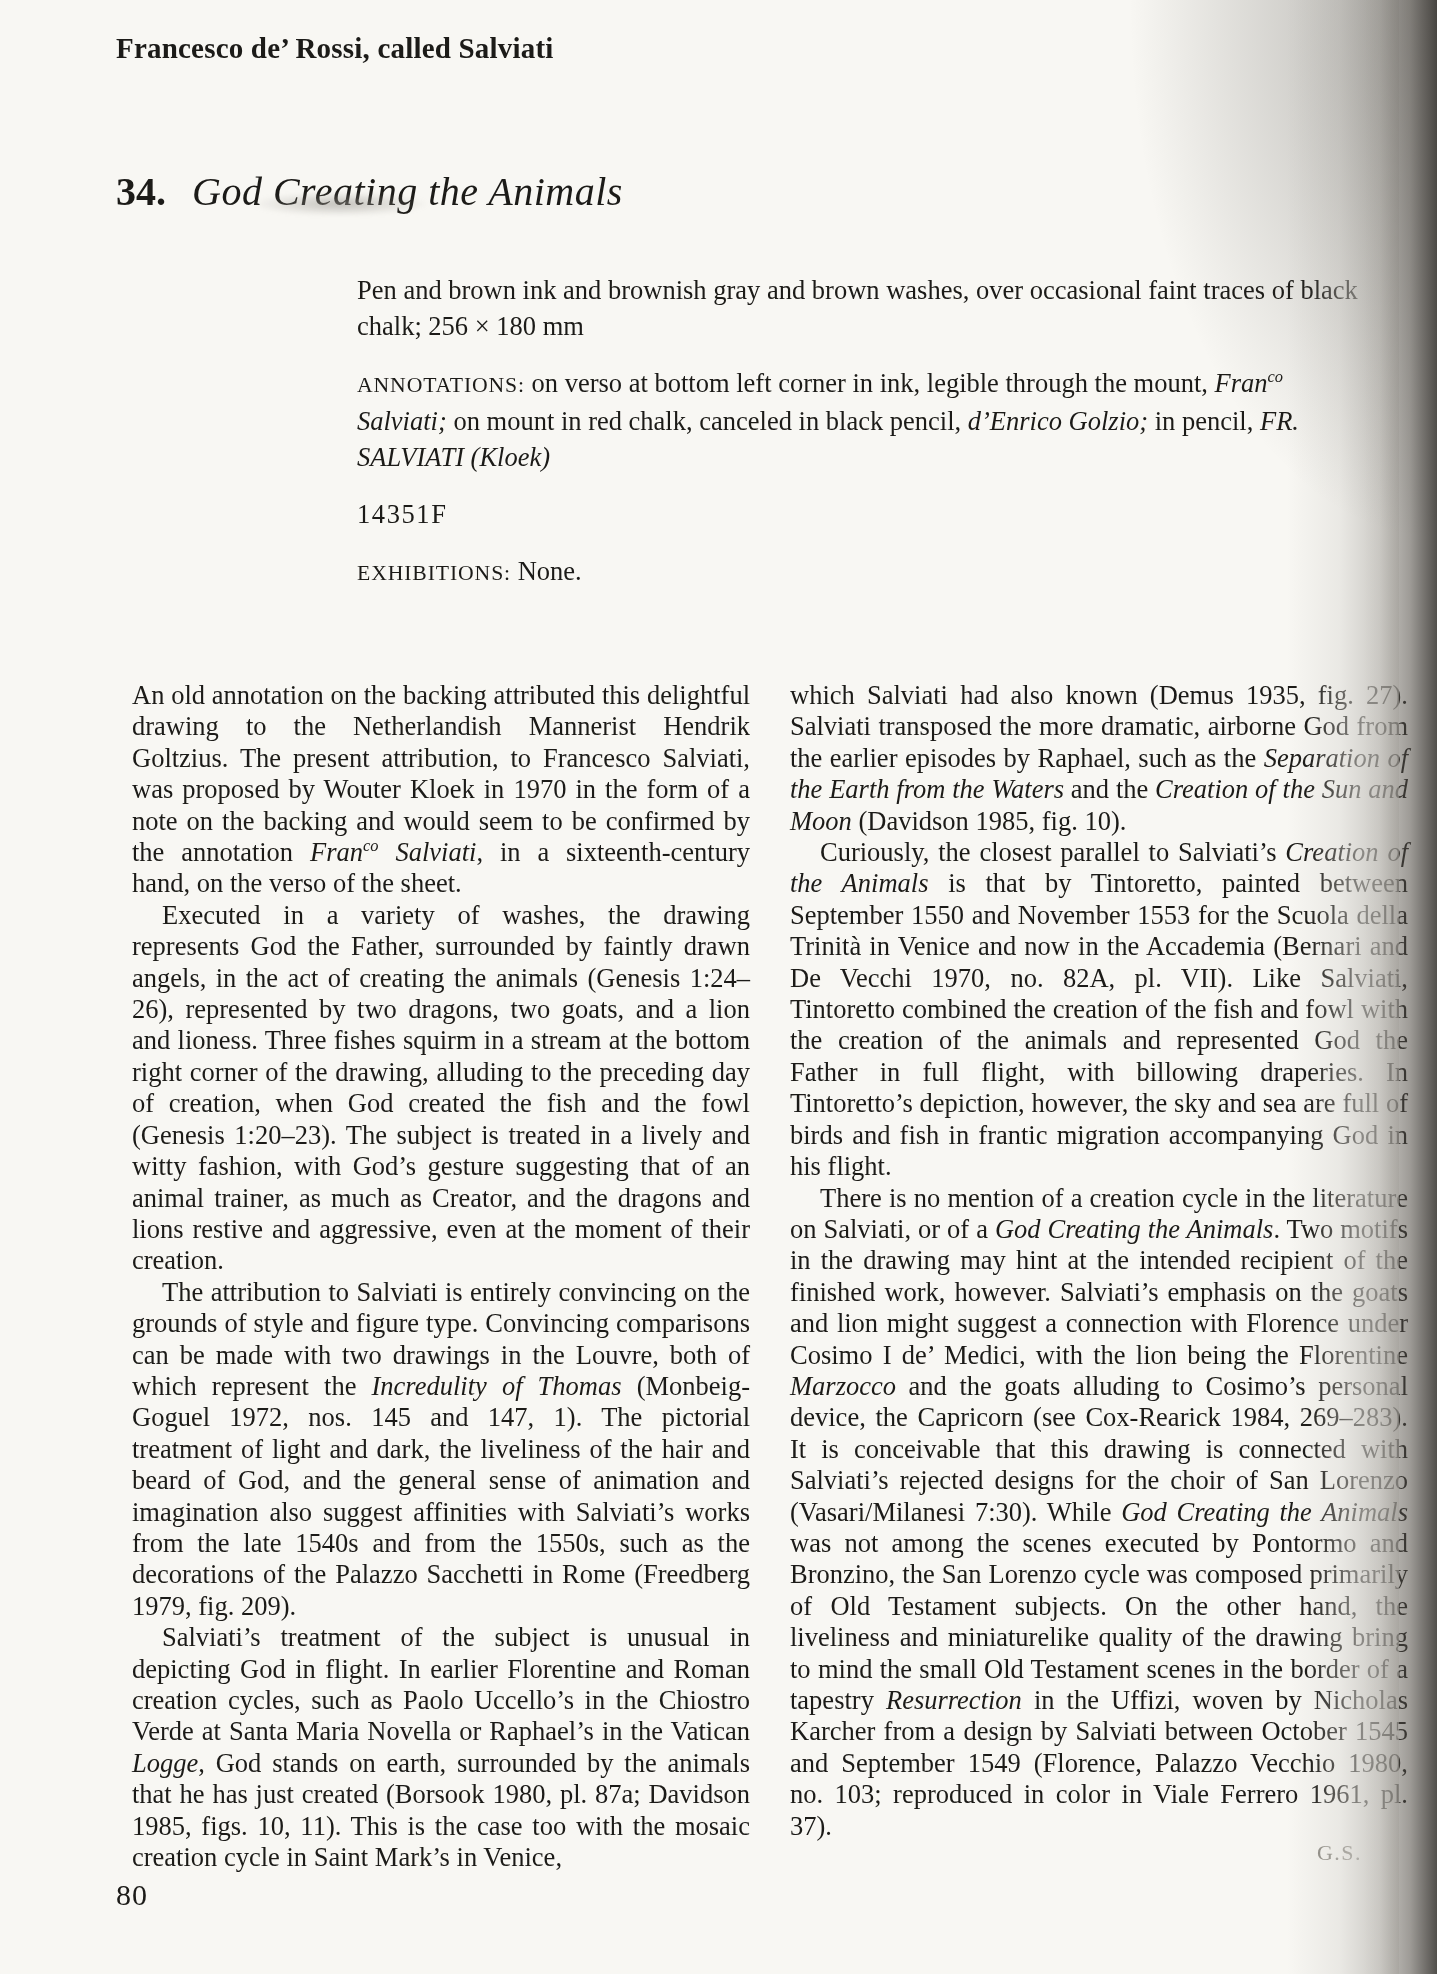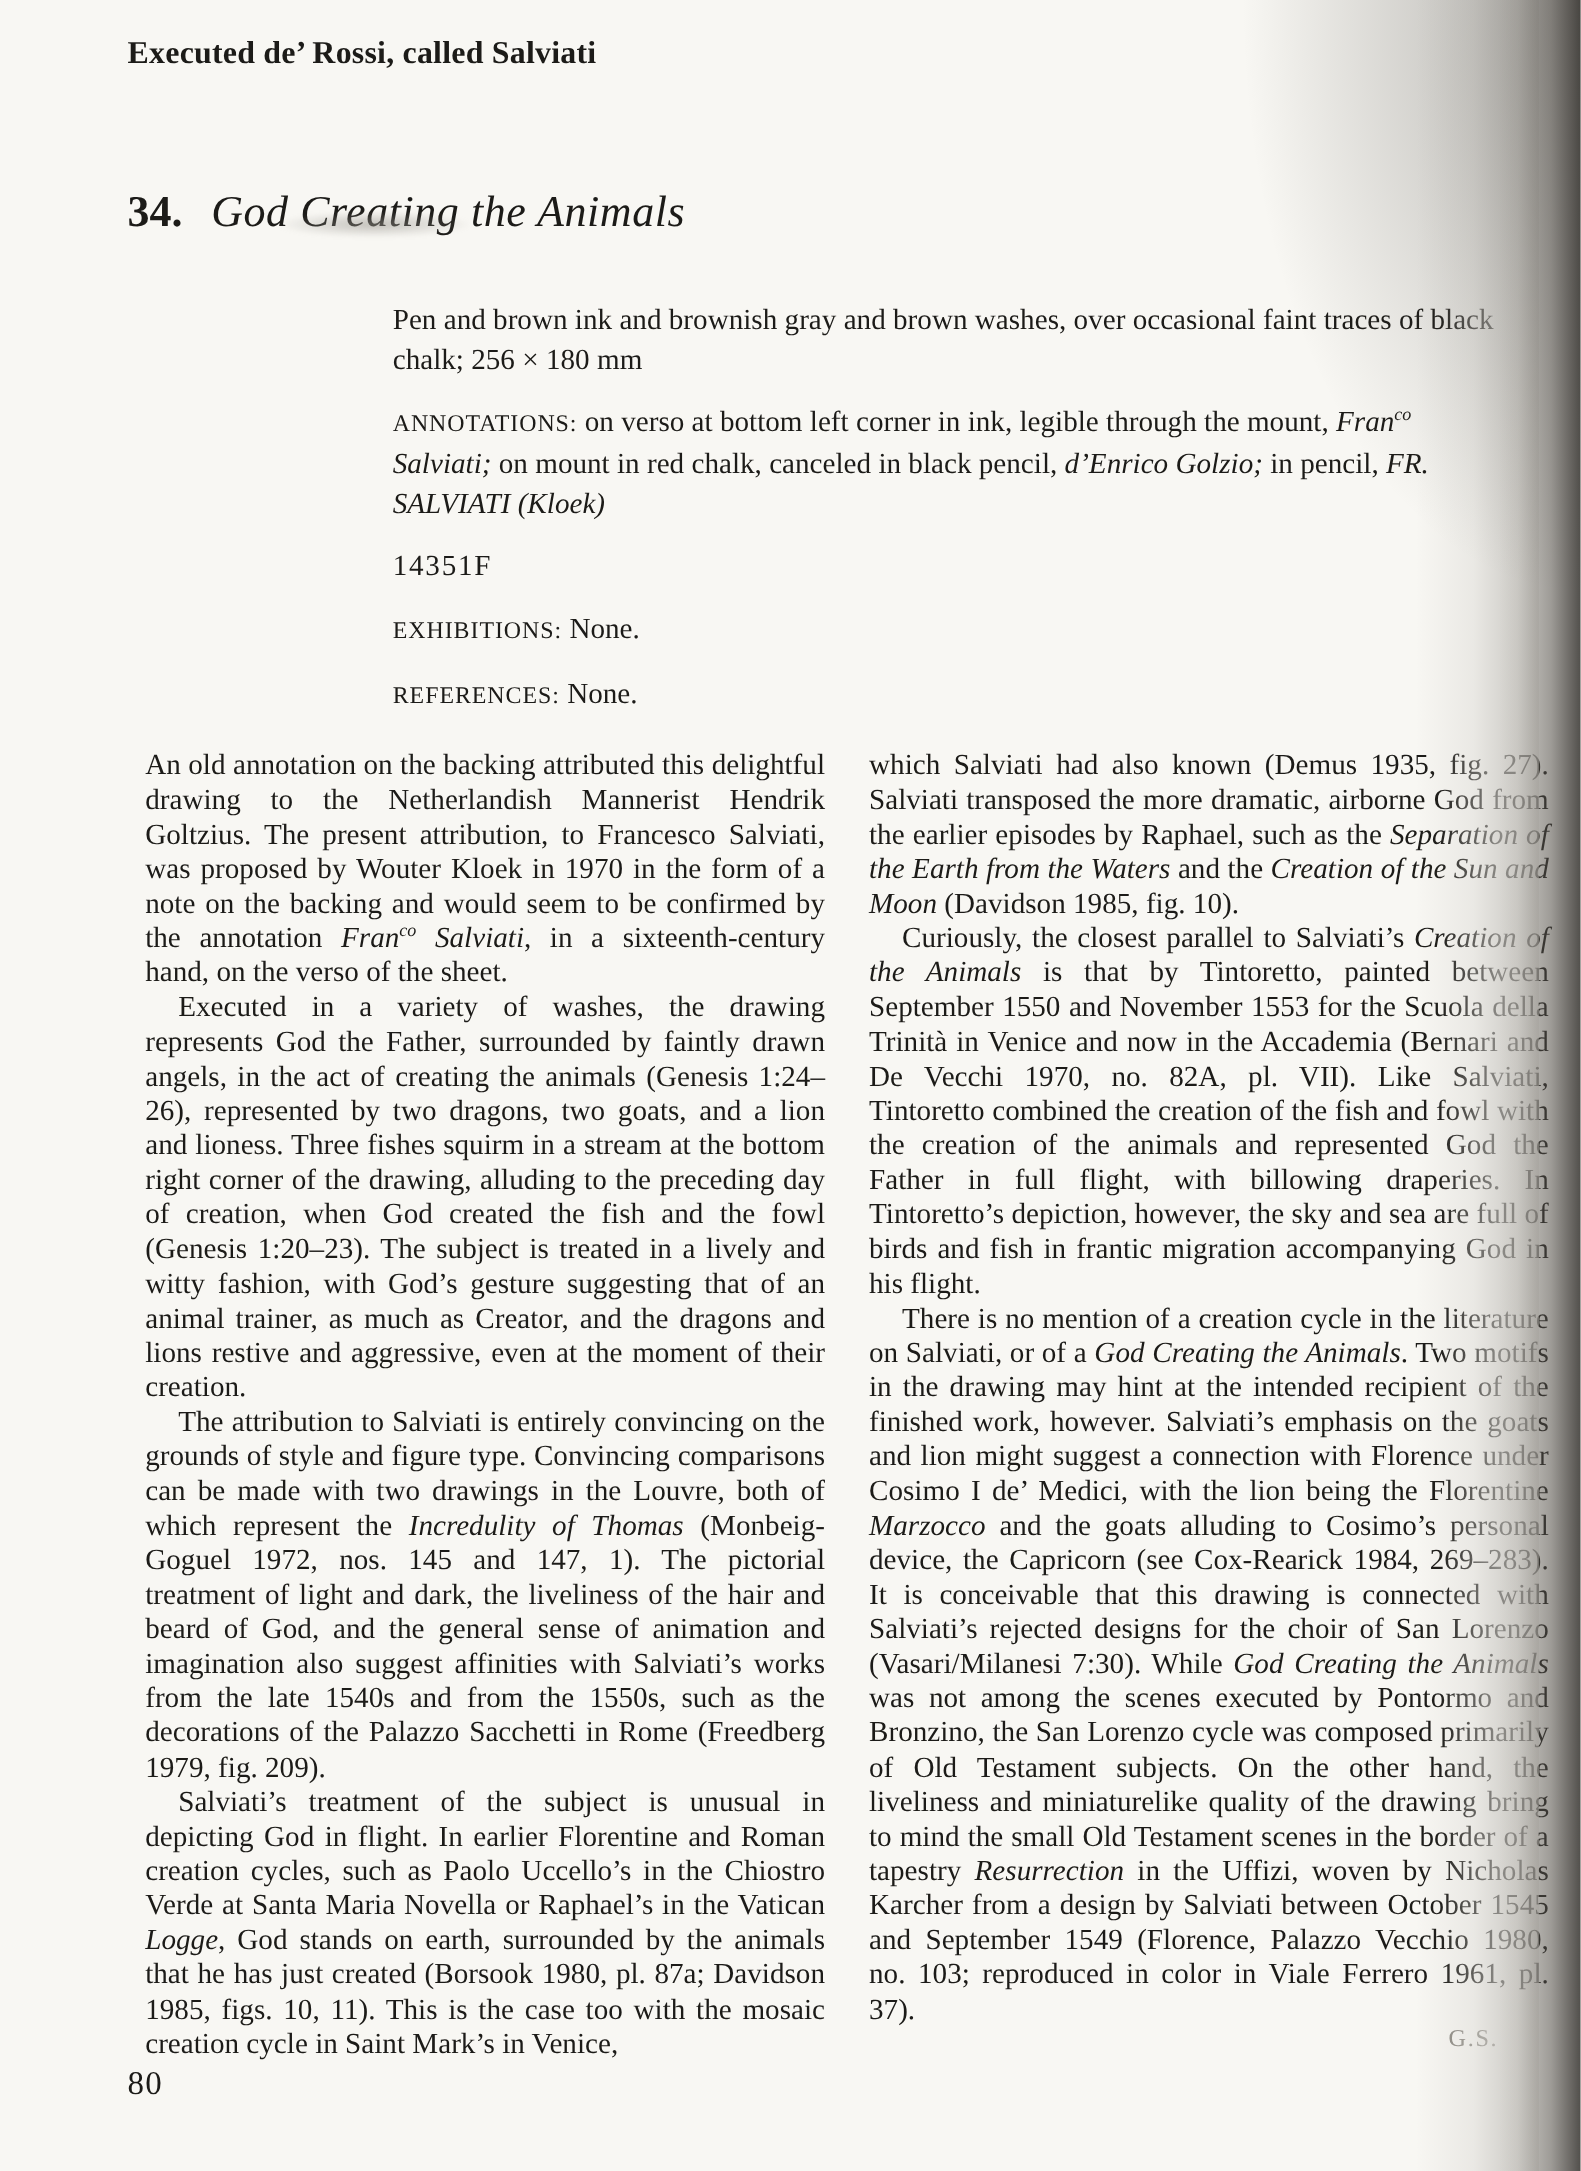--- a/index.html
+++ b/index.html
@@ -78,33 +78,32 @@
   }
   .fade-strip {
     position:absolute; top:0; right:38px; width:90px; height:100%;
     pointer-events:none;
     background:linear-gradient(to right, rgba(248,247,243,0) 0%, rgba(248,247,243,0.55) 60%, rgba(230,228,222,0.6) 100%);
   }
 </style>
 </head>
 <body>
 
-<div class="running-header">Executed de’ Rossi, called Salviati</div>
+<div class="running-header">Francesco de’ Rossi, called Salviati</div>
 
 <div class="entry-heading">
   <span class="entry-number">34.</span><span class="entry-title">God Creating the Animals</span>
 </div>
 <div class="heading-smudge"></div>
 
 <div class="tombstone">
   <p><span>Pen and brown ink and brownish gray and brown washes, over occasional faint traces of black chalk; 256 × 180 mm</span></p>
   <p><span class="sc">ANNOTATIONS:</span><span><span> on verso at bottom left corner in ink, legible through the mount, </span><span class="it">Fran</span><sup class="it">co</sup><span class="it"> Salviati;</span><span> on mount in red chalk, canceled in black pencil, </span><span class="it">d’Enrico Golzio;</span><span> in pencil, </span><span class="it">FR. SALVIATI (Kloek)</span></span></p>
   <p class="accession">14351F</p>
   <p><span class="sc">EXHIBITIONS:</span> <span>None.</span></p>
-  <p><span class="sc">REFERENCES:</span> <span>None.</span></p>
 </div>
 
 <div class="col col-left">
   <p><span>An old annotation on the backing attributed this delightful drawing to the Netherlandish Mannerist Hendrik Goltzius. The present attribution, to Francesco Salviati, was proposed by Wouter Kloek in 1970 in the form of a note on the backing and would seem to be confirmed by the annotation </span><span class="it">Fran</span><sup class="it">co</sup><span class="it"> Salviati</span><span>, in a sixteenth-century hand, on the verso of the sheet.</span></p>
   <p class="ind"><span>Executed in a variety of washes, the drawing represents God the Father, surrounded by faintly drawn angels, in the act of creating the animals (Genesis 1:24–26), represented by two dragons, two goats, and a lion and lioness. Three fishes squirm in a stream at the bottom right corner of the drawing, alluding to the preceding day of creation, when God created the fish and the fowl (Genesis 1:20–23). The subject is treated in a lively and witty fashion, with God’s gesture suggesting that of an animal trainer, as much as Creator, and the dragons and lions restive and aggressive, even at the moment of their creation.</span></p>
   <p class="ind"><span>The attribution to Salviati is entirely convincing on the grounds of style and figure type. Convincing comparisons can be made with two drawings in the Louvre, both of which represent the </span><span class="it">Incredulity of Thomas</span><span> (Monbeig-Goguel 1972, nos. 145 and 147, 1). The pictorial treatment of light and dark, the liveliness of the hair and beard of God, and the general sense of animation and imagination also suggest affinities with Salviati’s works from the late 1540s and from the 1550s, such as the decorations of the Palazzo Sacchetti in Rome (Freedberg 1979, fig. 209).</span></p>
   <p class="ind"><span>Salviati’s treatment of the subject is unusual in depicting God in flight. In earlier Florentine and Roman creation cycles, such as Paolo Uccello’s in the Chiostro Verde at Santa Maria Novella or Raphael’s in the Vatican </span><span class="it">Logge</span><span>, God stands on earth, surrounded by the animals that he has just created (Borsook 1980, pl. 87a; Davidson 1985, figs. 10, 11). This is the case too with the mosaic creation cycle in Saint Mark’s in Venice,</span></p>
 </div>
 
 <div class="col col-right">

